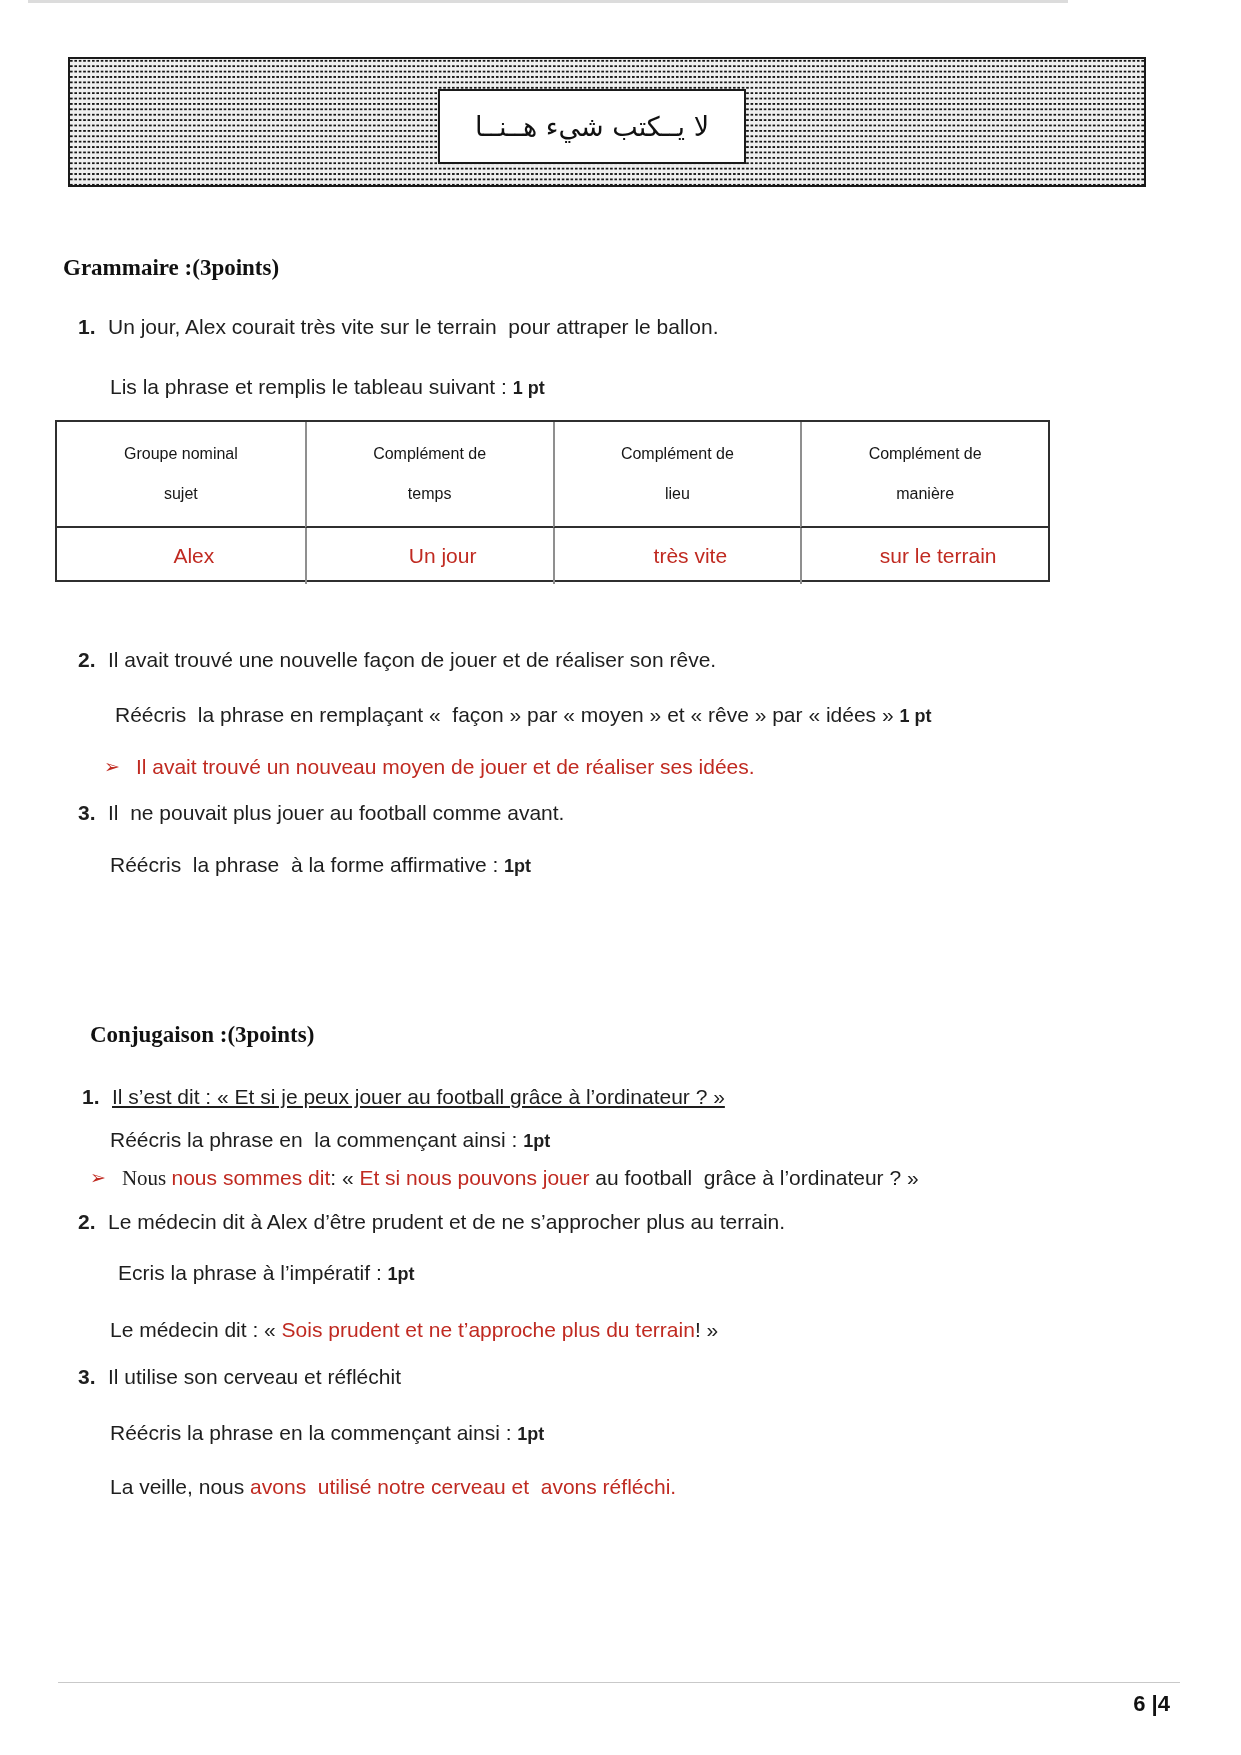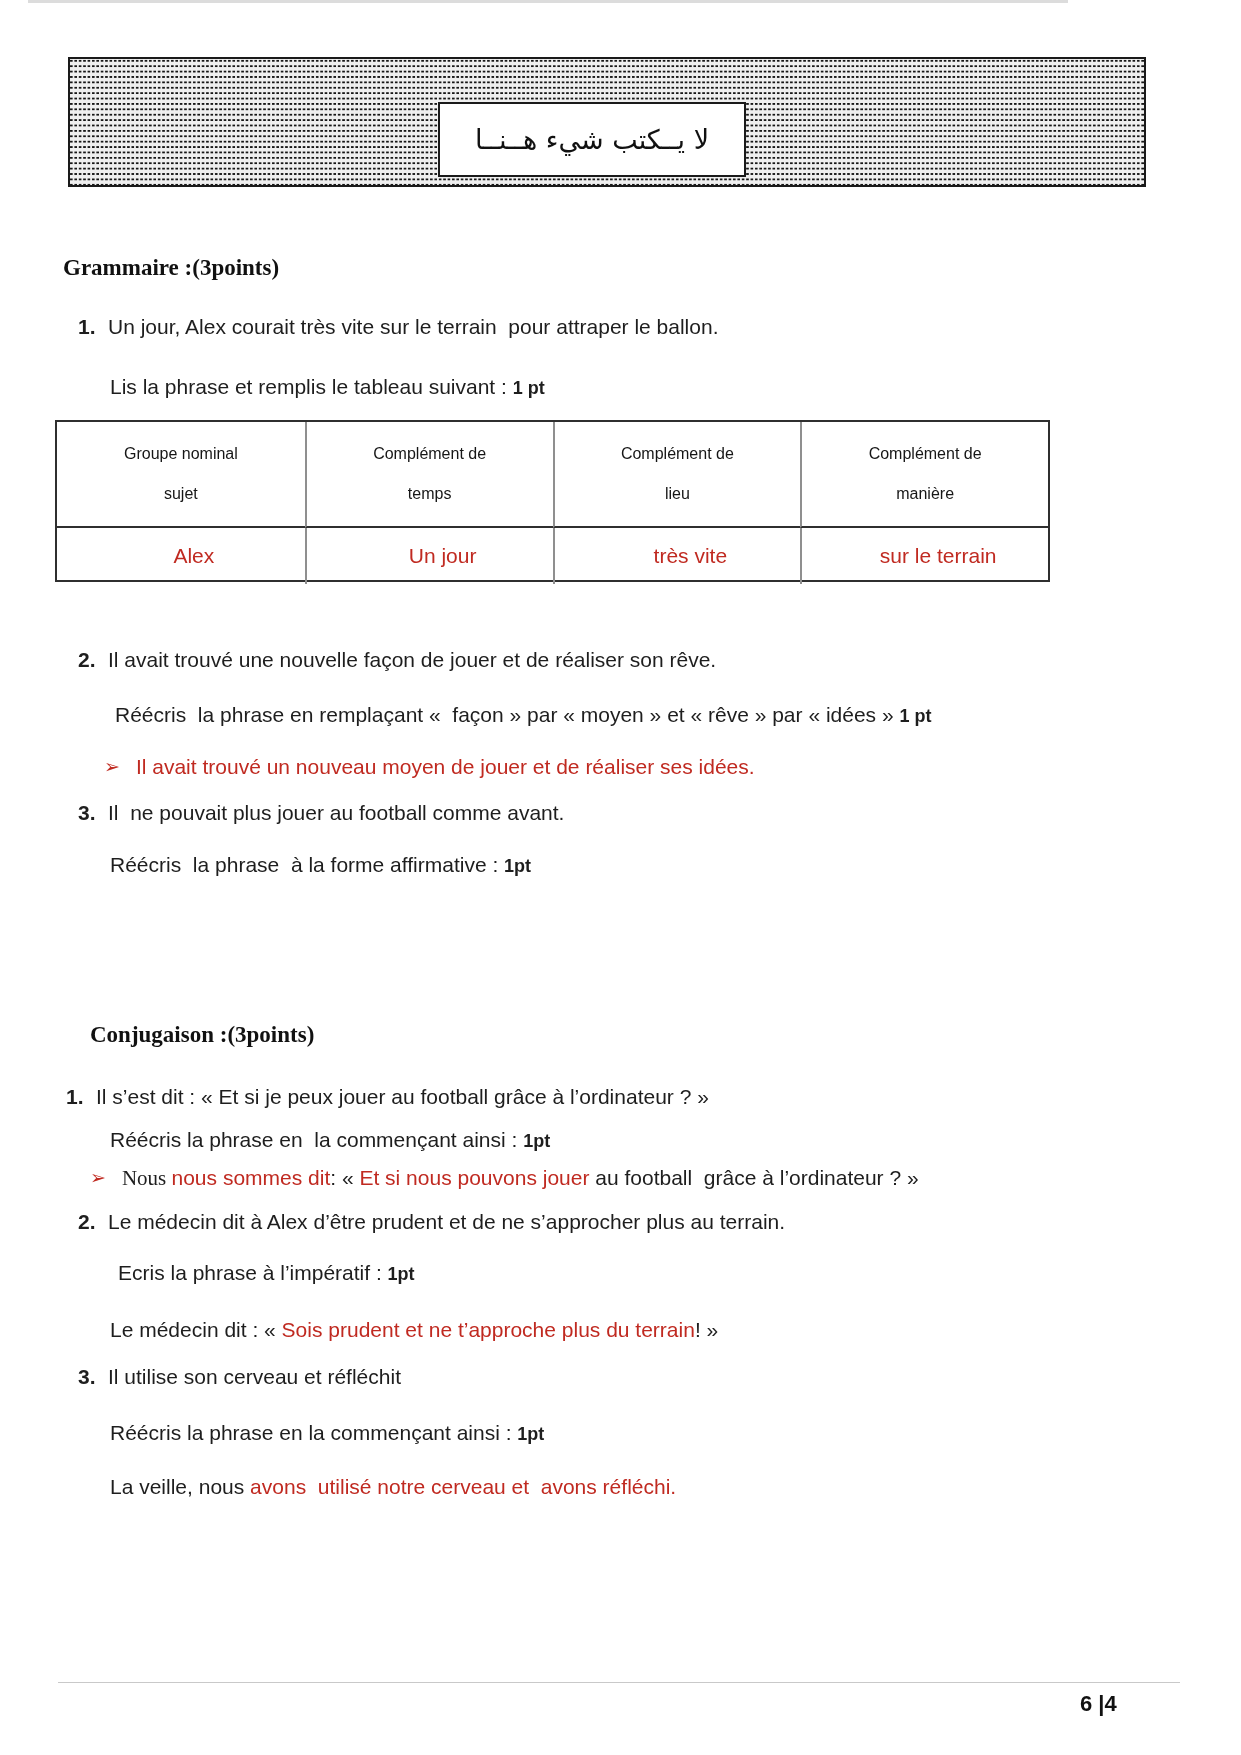--- a/index.html
+++ b/index.html
@@ -15,21 +15,21 @@
   
   .banner{
     position:absolute;left:68px;top:57px;width:1078px;height:130px;
     border:2px solid #1a1a1a;
     background-color:#efefef;
     background-image:radial-gradient(circle at 1.4px 1.8px,#151515 1.05px,transparent 1.35px);
     background-size:4.4px 5.4px;
     box-sizing:border-box;
   }
   .notice-box{
-    position:absolute;left:368px;top:43px;width:308px;height:75px;
+    position:absolute;left:368px;top:30px;width:308px;height:75px;
     background:#ffffff;border:2px solid #1a1a1a;
     box-sizing:border-box;
     display:flex;align-items:center;justify-content:center;
   }
   .arabic{
     font-family:"DejaVu Sans",sans-serif;
     font-size:27px;color:#111;direction:rtl;white-space:nowrap;
   }
   
   .line{position:absolute;font-size:21px;line-height:30px;white-space:pre-wrap;}
@@ -61,21 +61,21 @@
     border-bottom:2px solid #2f2f2f;
     display:flex;flex-direction:column;justify-content:space-evenly;
     font-size:16px;color:#161616;
   }
   .gcell.ans{
     display:flex;align-items:center;justify-content:center;
     font-size:21px;color:#c02a21;padding-left:26px;
   }
   
   .footer-divider{position:absolute;left:58px;top:1682px;width:1122px;height:0;border-top:1px solid #c9c9c9;}
-  .page-number{position:absolute;left:1080px;top:1691px;width:90px;font-weight:700;font-size:22px;color:#111;}
+  .page-number{position:absolute;left:1080px;top:1691px;width:90px;text-align:right;font-weight:700;font-size:22px;color:#111;}
 </style>
 </head>
 <body>
 
 <div class="page">
   <div class="scan-smudge"></div>
 
   <div class="banner">
     <div class="notice-box">
       <span class="arabic">لا  يــكتب شيء هــنــا</span>
@@ -117,21 +117,21 @@
 
   <div class="line red" style="left:104px;top:752px;"><span class="arrow">➢</span><span>Il avait trouvé un nouveau moyen de jouer et de réaliser ses idées.</span></div>
 
   <div class="line" style="left:78px;top:798px;"><span class="qnum">3.</span><span>Il  ne pouvait plus jouer au football comme avant.</span></div>
 
   <div class="line" style="left:110px;top:850px;"><span>Réécris  la phrase  à la forme affirmative : </span><span class="pts">1pt</span></div>
 
 
   <div class="line heading" style="left:90px;top:1020px;">Conjugaison :(3points)</div>
 
-  <div class="line" style="left:66px;top:1082px;"><span class="qnum">1.</span><span>Il s’est dit : « Et si je peux jouer au football grâce à l’ordinateur ? »</span></div>
+  <div class="line" style="left:82px;top:1082px;text-decoration:underline;"><span class="qnum">1.</span><span>Il s’est dit : « Et si je peux jouer au football grâce à l’ordinateur ? »</span></div>
 
   <div class="line" style="left:110px;top:1125px;"><span>Réécris la phrase en  la commençant ainsi : </span><span class="pts">1pt</span></div>
 
   <div class="line" style="left:90px;top:1163px;"><span class="arrow">➢</span><span class="serif">Nous </span><span class="red">nous sommes dit</span><span>: « </span><span class="red">Et si nous pouvons jouer</span><span> au football  grâce à l’ordinateur ? »</span></div>
 
   <div class="line" style="left:78px;top:1207px;"><span class="qnum">2.</span><span>Le médecin dit à Alex d’être prudent et de ne s’approcher plus au terrain.</span></div>
 
   <div class="line" style="left:110px;top:1258px;margin-left:8px;"><span>Ecris la phrase à l’impératif : </span><span class="pts">1pt</span></div>
 
   <div class="line" style="left:110px;top:1315px;"><span>Le médecin dit : « </span><span class="red">Sois prudent et ne t’approche plus du terrain</span><span>! »</span></div>

